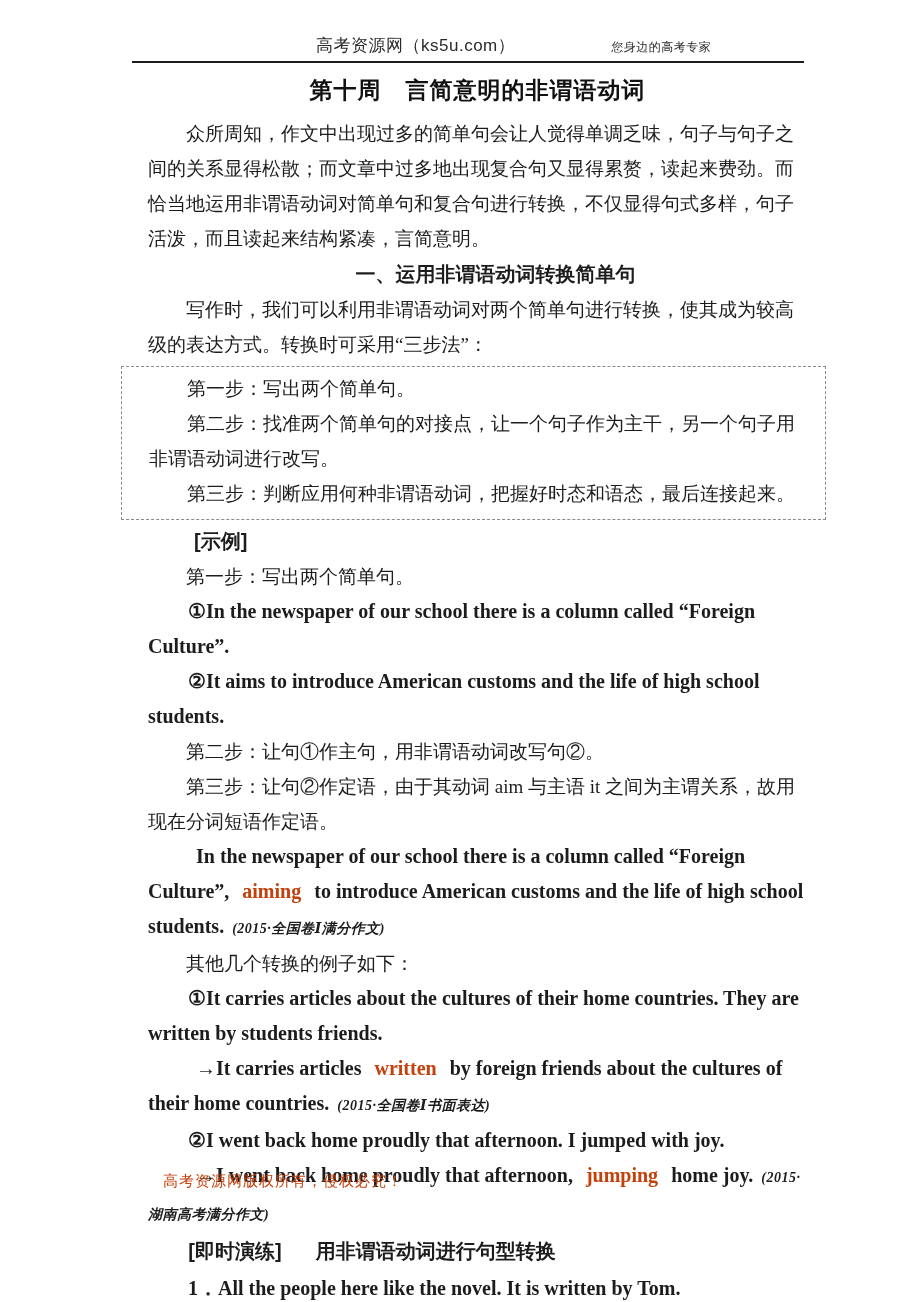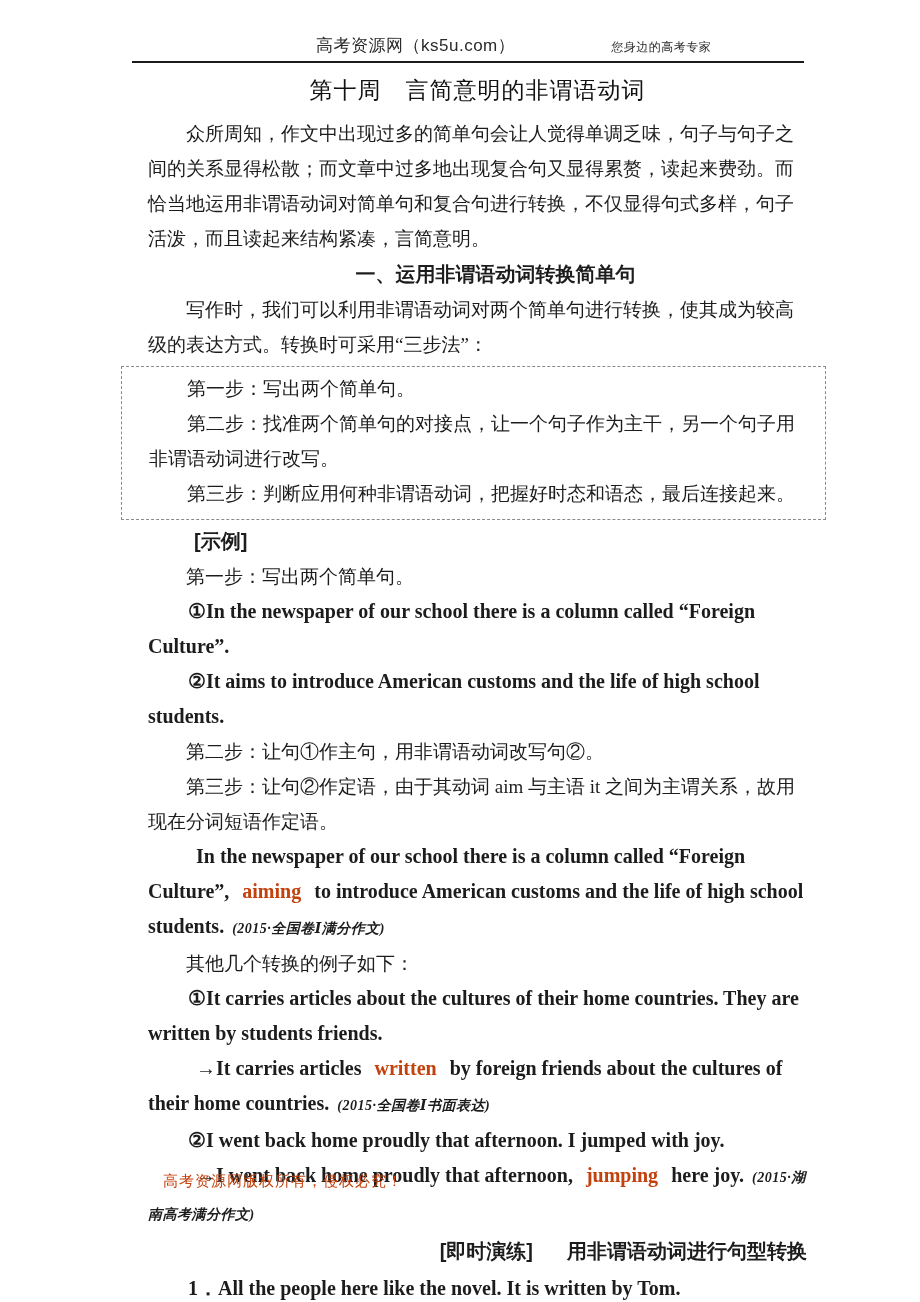--- a/index.html
+++ b/index.html
@@ -38,21 +38,21 @@
     margin: 10px 121px 0 124px;
     width: 675px;
     font-size: 19px;
     line-height: 35px;
   }
   .doc-title {
     margin: 6px 0 8px 0;
     text-align: center;
     font-family: "Liberation Sans", sans-serif;
     font-size: 23px;
-    font-weight: normal;
+    font-weight: bold;
     color: #111;
     letter-spacing: 1px;
   }
   p { margin: 0; text-indent: 2em; }
   .sec-heading {
     font-family: "Liberation Sans", sans-serif;
     font-size: 20px;
     font-weight: bold;
     margin: 0;
     text-indent: 1.8em;
@@ -74,21 +74,21 @@
     font-style: italic;
     font-weight: bold;
     font-size: 14px;
     letter-spacing: 0.5px;
   }
   .label-bold {
     font-family: "Liberation Sans", sans-serif;
     font-weight: bold;
     font-size: 20px;
   }
-  .practice-line { text-indent: 1.7em; line-height: 38px; text-align: right; }
+  .practice-line { text-indent: 1.7em; line-height: 38px; }
   .practice-title { margin-left: 1.3em; }
   
   .footer {
     position: absolute;
     left: 155px;
     top: 1172px;
     font-size: 15px;
     color: #c2410c;
     letter-spacing: 1px;
   }
@@ -131,21 +131,21 @@
     <p>第三步：让句②作定语，由于其动词 aim 与主语 it 之间为主谓关系，故用现在分词短语作定语。</p>
 
     <p class="en"><span>In the newspaper of our school there is a column called “Foreign Culture”, </span><span class="red">aiming</span><span> to introduce American customs and the life of high school students.</span><span class="source">(2015·全国卷Ⅰ满分作文)</span></p>
 
     <p>其他几个转换的例子如下：</p>
 
     <p class="en">①It carries articles about the cultures of their home countries. They are written by students friends.</p>
     <p class="en"><span>→It carries articles </span><span class="red">written</span><span> by foreign friends about the cultures of their home countries.</span><span class="source">(2015·全国卷Ⅰ书面表达)</span></p>
 
     <p class="en">②I went back home proudly that afternoon. I jumped with joy.</p>
-    <p class="en"><span>→I went back home proudly that afternoon, </span><span class="red">jumping</span><span> here joy.</span><span class="source">(2015·湖南高考满分作文)</span></p>
+    <p class="en"><span>→I went back home proudly that afternoon, </span><span class="red">jumping</span><span> home joy.</span><span class="source">(2015·湖南高考满分作文)</span></p>
 
     <p class="practice-line"><span class="label-bold">[即时演练]</span><span class="label-bold practice-title">用非谓语动词进行句型转换</span></p>
 
     <p class="en">1．All the people here like the novel. It is written by Tom.</p>
 
   </div>
 
   <div class="footer">高考资源网版权所有，侵权必究！</div>
 
 </div>

